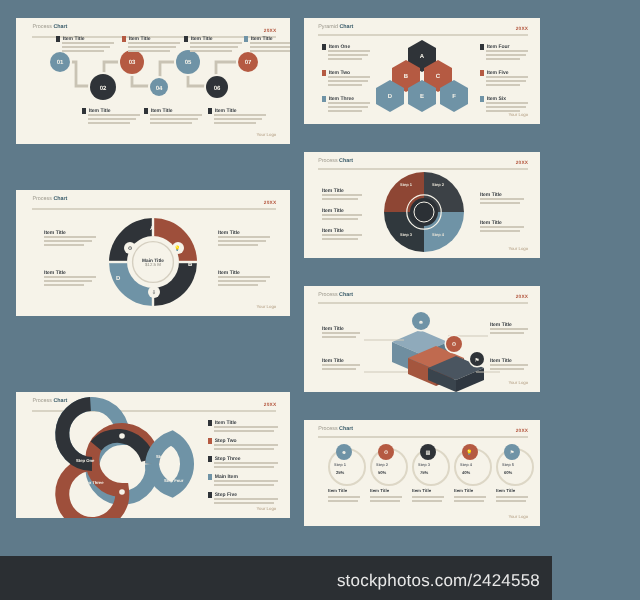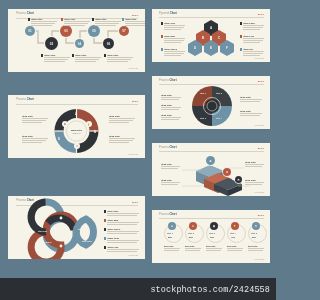--- a/index.html
+++ b/index.html
@@ -47,21 +47,21 @@
   .circ{position:absolute;border-radius:50%;display:flex;align-items:center;justify-content:center;
         font-size:2.8px;color:#f6f3e9;box-shadow:0 0 0 .8px #f6f3e9;}
 
   
   .oring{position:absolute;border-radius:50%;border:0.7px solid #ddd7c6;background:#f6f3e9;}
   .odot{position:absolute;border-radius:50%;display:flex;align-items:center;justify-content:center;
         font-size:2.6px;color:#f6f3e9;}
 
   
   .wm{position:absolute;left:0;bottom:0;width:276px;height:22px;background:#2b2f33;}
-  .wm span{position:absolute;right:6px;top:7px;font-size:8.5px;color:#e8e8e8;letter-spacing:.1px;font-family:Liberation Mono, monospace;}
+  .wm span{position:absolute;right:6px;top:7px;font-size:8.5px;color:#e8e8e8;letter-spacing:.1px;}
 </style>
 </head>
 <body>
 
 <div class="board">
 
   <div class="slide" style="left:8px;top:9px;width:137px;height:63px;">
     <div class="slide-head">
       <div class="s-title"><span>Process </span><b>Chart</b></div>
       <div class="head-rule"></div>

